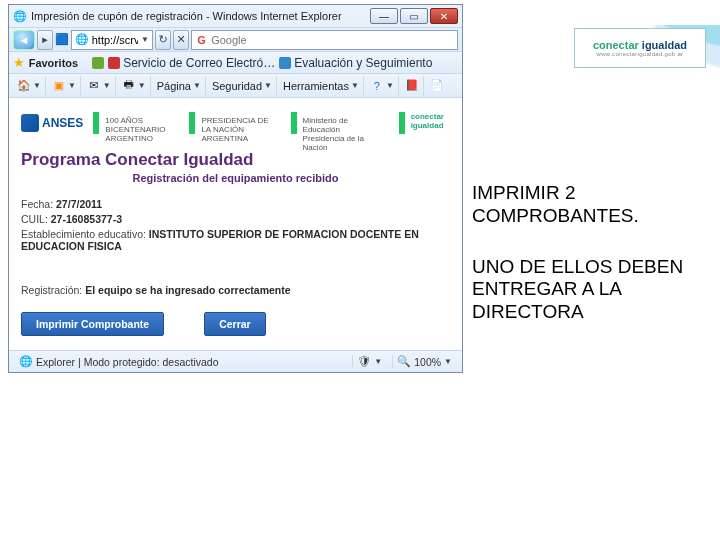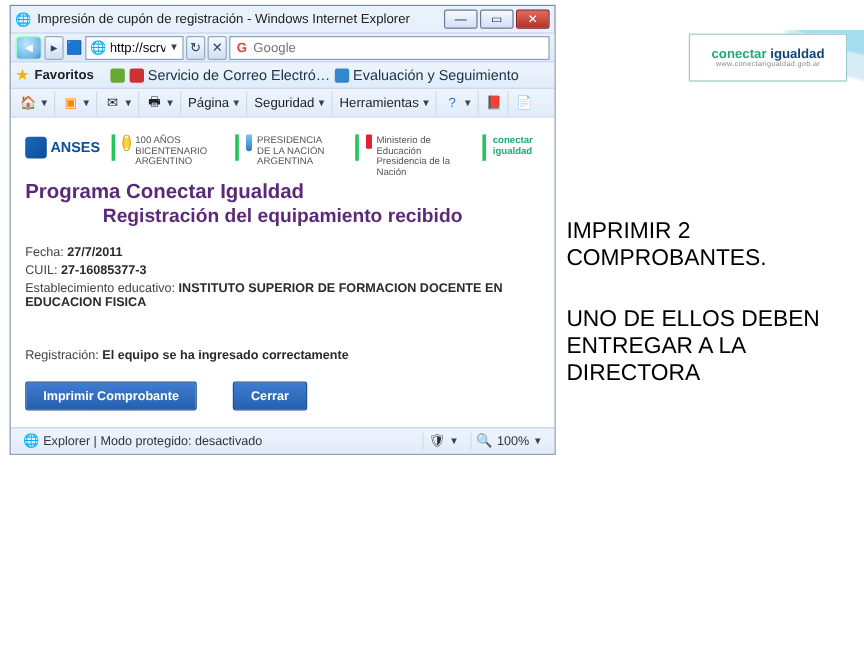--- a/index.html
+++ b/index.html
@@ -46,32 +46,32 @@
 
   .cmdbar{height:24px;display:flex;align-items:center;gap:2px;padding:0 4px;background:linear-gradient(#eef4fc,#e0ecfa);border-top:1px solid #c7d6ea;font-size:11px;}
   .cmdbtn{height:20px;padding:0 4px;display:flex;align-items:center;gap:2px;border-right:1px solid #cdd;}
   .cmdbtn:last-child{border-right:none;}
   .drop{font-size:8px;color:#345;}
 
   .page{background:#fff;padding:10px 12px 14px;border-top:1px solid #c7d6ea;}
   .logorow{display:flex;align-items:center;gap:10px;padding:4px 0 10px;}
   .anses{display:flex;align-items:center;gap:3px;font-weight:700;color:#0a4f9a;font-size:12px;}
   .anses .ico{width:18px;height:18px;border-radius:3px;background:linear-gradient(135deg,#1e66b8,#0a4f9a);position:relative;}
-  .logochip{height:22px;padding:0 6px;border-left:3px solid #22c55e;display:flex;font-size:8px;color:#555;gap:4px;}
+  .logochip{height:22px;padding:0 6px;border-left:6px solid #22c55e;display:flex;align-items:center;font-size:8px;color:#555;gap:4px;flex-direction:column;}
   .sun{width:14px;height:14px;border-radius:50%;background:radial-gradient(circle,#ffd24a 55%,transparent 58%);box-shadow:0 0 0 1px #d4a400 inset;}
   .shield{width:12px;height:14px;background:linear-gradient(#7ac6f5,#2a7dc0);border-radius:2px 2px 5px 5px;}
   .book{width:12px;height:12px;background:#d23;border-radius:1px;}
   .ci{font-size:8px;color:#2a7;font-weight:600;}
   .prog-title{text-align:left;color:#5a2a78;font-weight:700;font-size:17px;margin:6px 0 2px;}
-  .prog-sub{text-align:center;color:#5a2a78;font-weight:700;font-size:16px;margin-bottom:14px;}
+  .prog-sub{text-align:center;color:#5a2a78;font-weight:700;font-size:11px;margin-bottom:14px;}
   .field{font-size:10.5px;color:#333;margin:3px 0;}
   .field .lbl{color:#444;}
   .field .val{font-weight:700;color:#2a2a2a;}
   .gap{height:26px;}
-  .btnrow{display:flex;gap:30px;margin-top:16px;}
+  .btnrow{display:flex;gap:40px;margin-top:16px;}
   .pbtn{padding:5px 14px;font-size:10.5px;color:#fff;font-weight:700;border-radius:2px;background:linear-gradient(#3f7dd0,#255faf);border:1px solid #234e8c;}
   .statusbar{height:22px;display:flex;align-items:center;gap:6px;padding:0 6px;background:linear-gradient(#eef4fc,#e0ecfa);border-top:1px solid #c7d6ea;font-size:10.5px;color:#333;}
   .statusbar .seg{display:flex;align-items:center;gap:3px;padding:0 4px;border-left:1px solid #cdd;}
   .statusbar .seg:first-child{border-left:none;flex:1;}
 
   
   .instr{position:absolute;left:472px;top:182px;width:228px;font-family:Arial,sans-serif;color:#000;font-size:19px;line-height:1.2;}
   .instr .blk{margin-bottom:28px;font-weight:400;}
   .instr .u{}
 </style>

